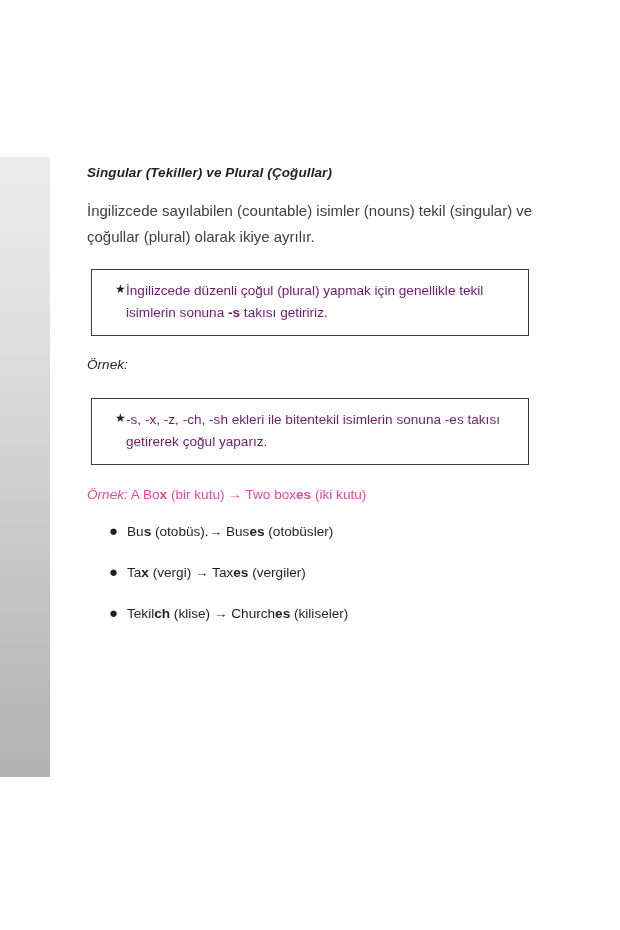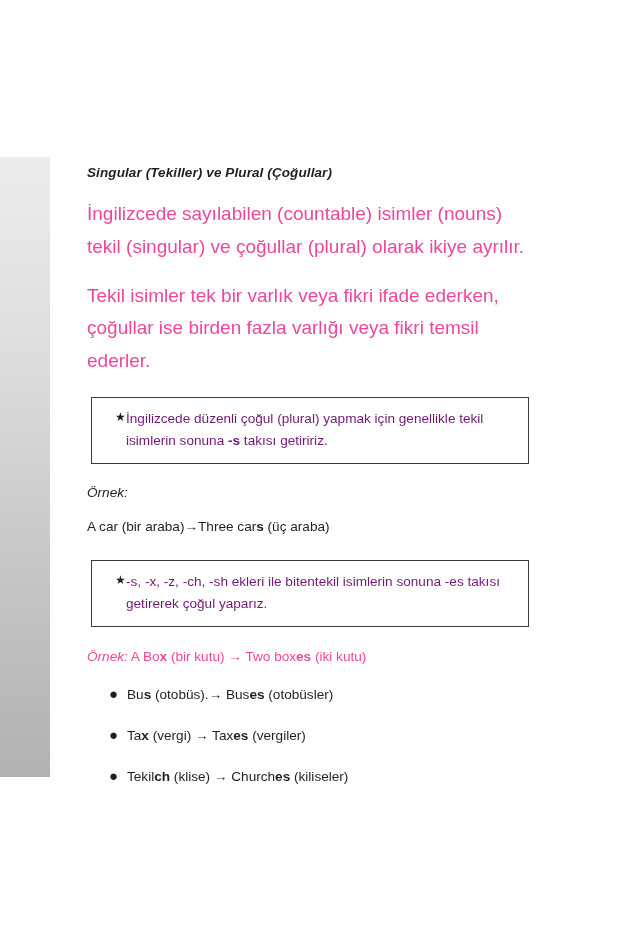--- a/index.html
+++ b/index.html
@@ -59,22 +59,22 @@
     font-size: 13.5px;
     font-weight: bold;
     font-style: italic;
     color: #231f20;
     letter-spacing: 0.1px;
     margin: 7px 0 0 0;
     line-height: 1.35;
   }
 
   .para {
-    font-size: 19px;
-    color: #ec4899;
+    font-size: 15px;
+    color: #404040;
     line-height: 1.72;
     margin: 16px 0 0 0;
   }
 
   .example-label {
     font-size: 13.6px;
     font-style: italic;
     color: #231f20;
     margin: 18px 0 0 0;
     line-height: 1.6;
@@ -163,33 +163,31 @@
   <div class="side-band left"></div>
   <div class="side-band right"></div>
 
   <div class="sheet">
     <div class="content">
 
       <h1 class="doc-title">Singular (Tekiller) ve Plural (Çoğullar)</h1>
 
       <p class="para">İngilizcede sayılabilen (countable) isimler (nouns) tekil (singular) ve çoğullar (plural) olarak ikiye ayrılır.</p>
 
-      <p class="para">Tekil isimler tek bir varlık veya fikri ifade ederken, çoğullar ise birden fazla varlığı veya fikri temsil ederler.</p>
 
       <div class="rule-box">
         <div class="rule-row">
           <span class="rule-star">★</span>
           <span class="rule-text"><span>İngilizcede düzenli çoğul (plural) yapmak için genellikle tekil isimlerin sonuna </span><b>-s</b><span> takısı getiririz.</span></span>
         </div>
       </div>
 
       <p class="example-label">Örnek:</p>
 
 
-      <p class="example-line"><span>A car (bir araba)</span><span class="arrow">→</span><span>Three car</span><b>s</b><span> (üç araba)</span></p>
 
       <div class="rule-box" style="margin-top:22px;">
         <div class="rule-row">
           <span class="rule-star">★</span>
           <span class="rule-text"><span>-s, -x, -z, -ch, -sh ekleri ile biten</span><span class="ul">tekil isimlerin</span>
                 <span>sonuna -es takısı getirerek </span><span class="ul">çoğul yaparız.</span></span>
         </div>
       </div>
 
       <p class="example-inline"><span class="ital">Örnek:</span><span> A Bo</span><b>x</b><span> (bir kutu) </span><span class="arrow">→</span><span> Two box</span><b>es</b><span>  (iki kutu)</span></p>

